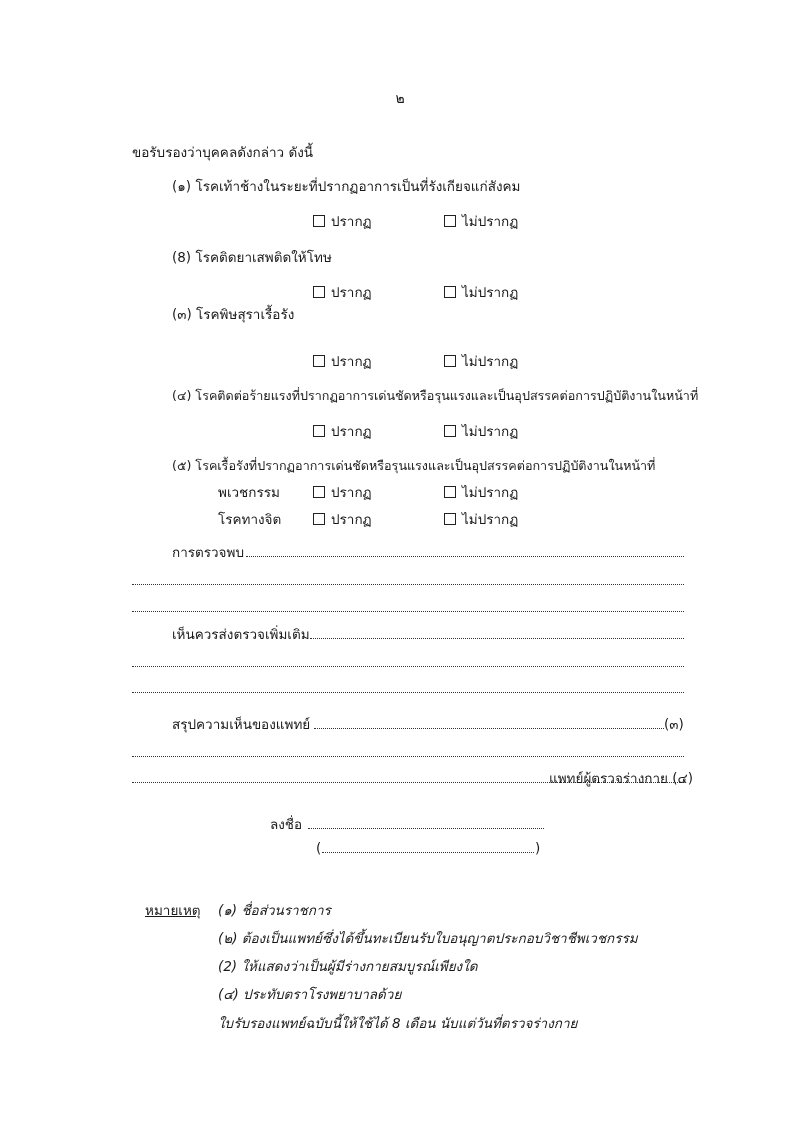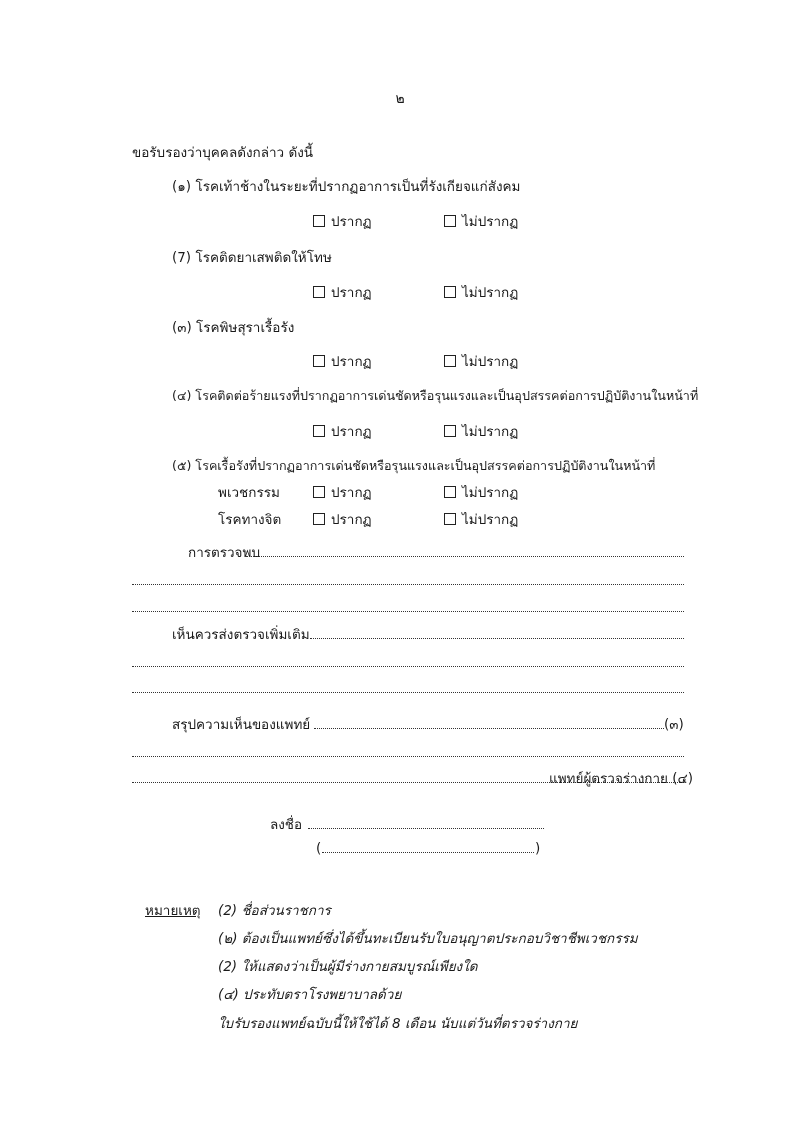--- a/index.html
+++ b/index.html
@@ -49,29 +49,29 @@
   <div class="abs intro">ขอรับรองว่าบุคคลดังกล่าว ดังนี้</div>
 
   <div class="abs item-title" style="top:176px">(๑) โรคเท้าช้างในระยะที่ปรากฏอาการเป็นที่รังเกียจแก่สังคม</div>
   <div class="abs opt-a" style="top:211px">
     <span class="box"></span><span>ปรากฏ</span>
   </div>
   <div class="abs opt-b" style="top:211px">
     <span class="box"></span><span>ไม่ปรากฏ</span>
   </div>
 
-  <div class="abs item-title" style="top:247px">(7) โรคติดยาเสพติดให้โทษ</div>
+  <div class="abs item-title" style="top:247px">(8) โรคติดยาเสพติดให้โทษ</div>
   <div class="abs opt-a" style="top:282px">
     <span class="box"></span><span>ปรากฏ</span>
   </div>
   <div class="abs opt-b" style="top:282px">
     <span class="box"></span><span>ไม่ปรากฏ</span>
   </div>
 
-  <div class="abs item-title" style="top:317px">(๓) โรคพิษสุราเรื้อรัง</div>
+  <div class="abs item-title" style="top:304px">(๓) โรคพิษสุราเรื้อรัง</div>
   <div class="abs opt-a" style="top:351px">
     <span class="box"></span><span>ปรากฏ</span>
   </div>
   <div class="abs opt-b" style="top:351px">
     <span class="box"></span><span>ไม่ปรากฏ</span>
   </div>
 
   <div class="abs item-title" style="top:386px; font-size:12.6px">(๔) โรคติดต่อร้ายแรงที่ปรากฏอาการเด่นชัดหรือรุนแรงและเป็นอุปสรรคต่อการปฏิบัติงานในหน้าที่</div>
   <div class="abs opt-a" style="top:421px">
     <span class="box"></span><span>ปรากฏ</span>
@@ -89,21 +89,21 @@
     <span class="box"></span><span>ไม่ปรากฏ</span>
   </div>
   <div class="abs sublabel" style="top:509px">โรคทางจิต</div>
   <div class="abs opt-a" style="top:509px">
     <span class="box"></span><span>ปรากฏ</span>
   </div>
   <div class="abs opt-b" style="top:509px">
     <span class="box"></span><span>ไม่ปรากฏ</span>
   </div>
 
-  <div class="abs" style="left:188px; top:542px">การตรวจพบ</div>
+  <div class="abs" style="left:172px; top:542px">การตรวจพบ</div>
   <div class="dotline" style="left:246px; width:438px; top:556px"></div>
   <div class="dotline" style="left:132px; width:552px; top:584px"></div>
   <div class="dotline" style="left:132px; width:552px; top:611px"></div>
 
   <div class="abs" style="left:172px; top:624px">เห็นควรส่งตรวจเพิ่มเติม</div>
   <div class="dotline" style="left:310px; width:374px; top:638px"></div>
   <div class="dotline" style="left:132px; width:552px; top:666px"></div>
   <div class="dotline" style="left:132px; width:552px; top:692px"></div>
 
   <div class="abs" style="left:172px; top:714px">สรุปความเห็นของแพทย์</div>
@@ -114,19 +114,19 @@
 
   <div class="abs" style="left:270px; top:814px">ลงชื่อ</div>
   <div class="dotline" style="left:308px; width:236px; top:828px"></div>
   <div class="abs" style="left:549px; top:768px">แพทย์ผู้ตรวจร่างกาย (๔)</div>
 
   <div class="abs" style="left:316px; top:838px">(</div>
   <div class="dotline" style="left:322px; width:212px; top:852px"></div>
   <div class="abs" style="left:535px; top:838px">)</div>
 
   <div class="abs note-head">หมายเหตุ</div>
-  <div class="abs note" style="top:900px">(2) ชื่อส่วนราชการ</div>
+  <div class="abs note" style="top:900px">(๑) ชื่อส่วนราชการ</div>
   <div class="abs note" style="top:928px">(๒) ต้องเป็นแพทย์ซึ่งได้ขึ้นทะเบียนรับใบอนุญาตประกอบวิชาชีพเวชกรรม</div>
   <div class="abs note" style="top:956px">(2) ให้แสดงว่าเป็นผู้มีร่างกายสมบูรณ์เพียงใด</div>
   <div class="abs note" style="top:984px">(๔) ประทับตราโรงพยาบาลด้วย</div>
   <div class="abs note" style="top:1013px">ใบรับรองแพทย์ฉบับนี้ให้ใช้ได้ 8 เดือน นับแต่วันที่ตรวจร่างกาย</div>
 
 </div>
 
 </body></html>

